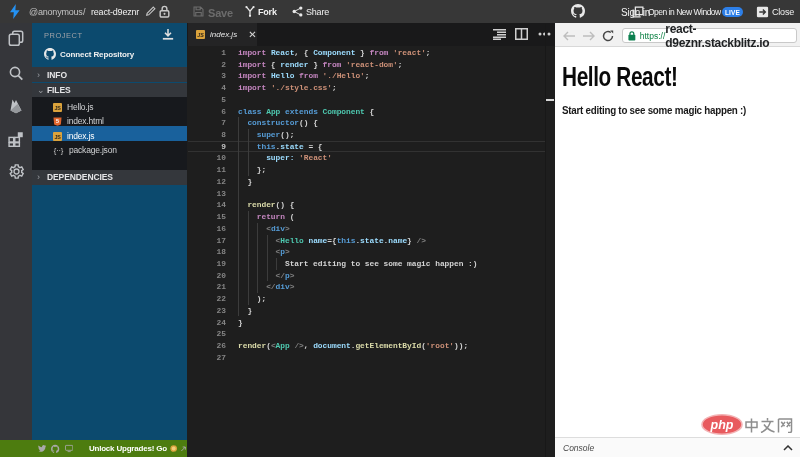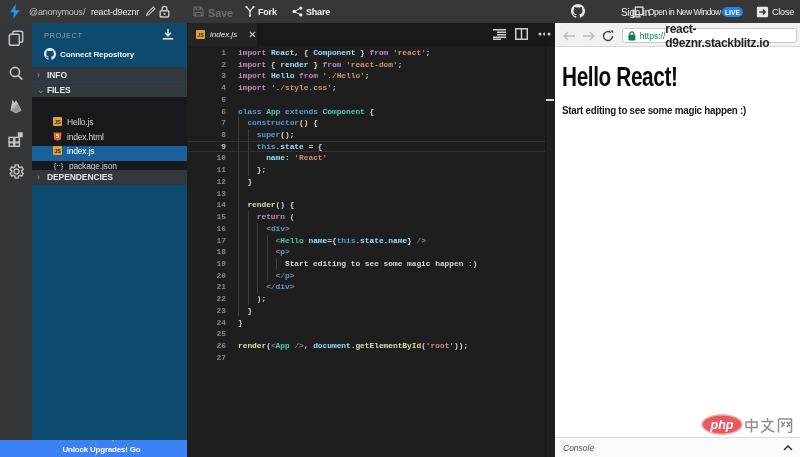--- a/index.html
+++ b/index.html
@@ -15,26 +15,26 @@
 
 
 #rail { position:absolute; left:0; top:23px; width:32px; height:417px; background:#35363a; }
 #rail svg { position:absolute; left:8px; }
 
 
 #panel { position:absolute; left:32px; top:23px; width:155px; height:417px; background:#0c4a6e; color:#d8d8d8; }
 .sechead { position:absolute; left:0; width:155px; height:15px; background:#34373c; display:flex; align-items:center; font-size:8.5px; font-weight:bold; color:#e4e4e6; letter-spacing:-0.1px; }
 .chev { margin-left:5px; margin-right:3px; width:7px; color:#9a9da2; font-weight:normal; font-size:9px; }
 .filelist { position:absolute; left:0; top:74px; width:155px; height:72.5px; background:#17191d; }
-.frow { position:absolute; left:0; width:155px; height:14.5px; display:flex; align-items:flex-start; font-size:8.5px; letter-spacing:-0.2px; color:#d2d3d5;margin-top:20px; }
+.frow { position:absolute; left:0; width:155px; height:14.5px; display:flex; align-items:flex-end; font-size:8.5px; letter-spacing:-0.2px; color:#d2d3d5; }
 .frow .fic { margin-left:21px; margin-right:5px; width:9px; height:9px; flex:none; }
 .fsel { background:#19619c; color:#fff; }
 
 
-#leftbottom { position:absolute; left:0; top:440px; width:187px; height:17px; background:#3b82f6; display:flex; align-items:center; color:#ababab; white-space:nowrap;flex-direction:column; }
+#leftbottom { position:absolute; left:0; top:440px; width:187px; height:17px; background:#4d7c0f; display:flex; align-items:center; color:#ababab; white-space:nowrap; }
 
 
 #editor { position:absolute; left:187px; top:23px; width:368px; height:434px; background:#1e1e1e; }
 #tabbar { position:absolute; left:0; top:0; width:368px; height:23px; background:#19191a; }
 #tab1 { position:absolute; left:1px; top:0; width:69px; height:23px; background:#242425; display:flex; align-items:center; color:#e6e6e6; font-size:8px; font-style:italic; }
 .codewrap { position:absolute; left:0; top:24px; width:368px; height:410px; font-family:"Liberation Mono", monospace; font-size:7.9px; line-height:11.72px; font-weight:bold; letter-spacing:-0.04px; }
 #gutter { position:absolute; left:0; top:0; width:39px; text-align:right; color:#858585; white-space:pre; }
 #codetext { position:absolute; left:51px; top:0; white-space:pre; color:#d4d4d4; }
 .ck { color:#c586c0; } .cb { color:#569cd6; } .cv { color:#9cdcfe; }
 .ct { color:#4ec9b0; } .cs { color:#ce9178; } .cy { color:#dcdcaa; }
@@ -79,21 +79,21 @@
         <circle cx="7" cy="14" r="1.6" fill="#e8e8e8"></circle>
       </svg>
     <span style="left:258px;color:#f2f2f2;font-weight:bold;font-size:9px">Fork</span>
 
     <svg style="left:292px;top:6px" width="11" height="11" viewBox="0 0 16 16">
         <circle cx="12.8" cy="3" r="2.4" fill="#e8e8e8"></circle>
         <circle cx="3.2" cy="8" r="2.4" fill="#e8e8e8"></circle>
         <circle cx="12.8" cy="13" r="2.4" fill="#e8e8e8"></circle>
         <path d="M3.2 8 L12.8 3 M3.2 8 L12.8 13" stroke="#e8e8e8" stroke-width="1.4"></path>
       </svg>
-    <span style="left:306px;color:#f2f2f2;font-weight:bold;font-size:9px">Share</span>
+    <span style="left:306px;color:#f2f2f2;font-weight:normal;font-size:9px">Share</span>
 
     <svg style="left:571px;top:4px" width="14" height="14" viewBox="0 0 16 16">
         <path fill="#e8e8e8" d="M8 0C3.58 0 0 3.58 0 8c0 3.54 2.29 6.53 5.47 7.59.4.07.55-.17.55-.38 0-.19-.01-.82-.01-1.49-2.01.37-2.53-.49-2.69-.94-.09-.23-.48-.94-.82-1.13-.28-.15-.68-.52-.01-.53.63-.01 1.08.58 1.23.82.72 1.21 1.87.87 2.33.66.07-.52.28-.87.51-1.07-1.78-.2-3.64-.89-3.64-3.95 0-.87.31-1.59.82-2.15-.08-.2-.36-1.02.08-2.12 0 0 .67-.21 2.2.82.64-.18 1.32-.27 2-.27s1.36.09 2 .27c1.53-1.04 2.2-.82 2.2-.82.44 1.1.16 1.92.08 2.12.51.56.82 1.27.82 2.15 0 3.07-1.87 3.75-3.65 3.95.29.25.54.73.54 1.48 0 1.07-.01 1.93-.01 2.2 0 .21.15.46.55.38A8.01 8.01 0 0 0 16 8c0-4.42-3.58-8-8-8z"></path>
       </svg>
     <span style="left:621px;color:#f2f2f2;font-size:10px">Sign in</span>
 
     <svg style="left:632px;top:6px" width="12" height="12" viewBox="0 0 16 16">
         <rect x="4.5" y="1.5" width="10" height="10" fill="none" stroke="#e8e8e8" stroke-width="1.7"></rect>
         <path d="M11.5 14.5 H1.5 V4.5" fill="none" stroke="#e8e8e8" stroke-width="1.7"></path>
       </svg>
@@ -260,21 +260,21 @@
 27</div>
       <div id="codetext"><span class="ck">import</span> <span class="cv">React</span>, { <span class="cv">Component</span> } <span class="ck">from</span> <span class="cs">'react'</span>;
 <span class="ck">import</span> { <span class="cv">render</span> } <span class="ck">from</span> <span class="cs">'react-dom'</span>;
 <span class="ck">import</span> <span class="cv">Hello</span> <span class="ck">from</span> <span class="cs">'./Hello'</span>;
 <span class="ck">import</span> <span class="cs">'./style.css'</span>;
 
 <span class="cb">class</span> <span class="ct">App</span> <span class="cb">extends</span> <span class="ct">Component</span> {
   <span class="cb">constructor</span>() {
     <span class="cb">super</span>();
     <span class="cb">this</span>.<span class="cv">state</span> = {
-      <span class="cv">name:</span> <span class="cs">'React'</span>
+      <span class="cv">super:</span> <span class="cs">'React'</span>
     };
   }
 
   <span class="cy">render</span>() {
     <span class="ck">return</span> (
       <span class="cg">&lt;</span><span class="cb">div</span><span class="cg">&gt;</span>
         <span class="cg">&lt;</span><span class="ct">Hello</span> <span class="cv">name</span>={<span class="cb">this</span>.<span class="cv">state</span>.<span class="cv">name</span>} <span class="cg">/&gt;</span>
         <span class="cg">&lt;</span><span class="cb">p</span><span class="cg">&gt;</span>
           Start editing to see some magic happen :)
         <span class="cg">&lt;/</span><span class="cb">p</span><span class="cg">&gt;</span>

